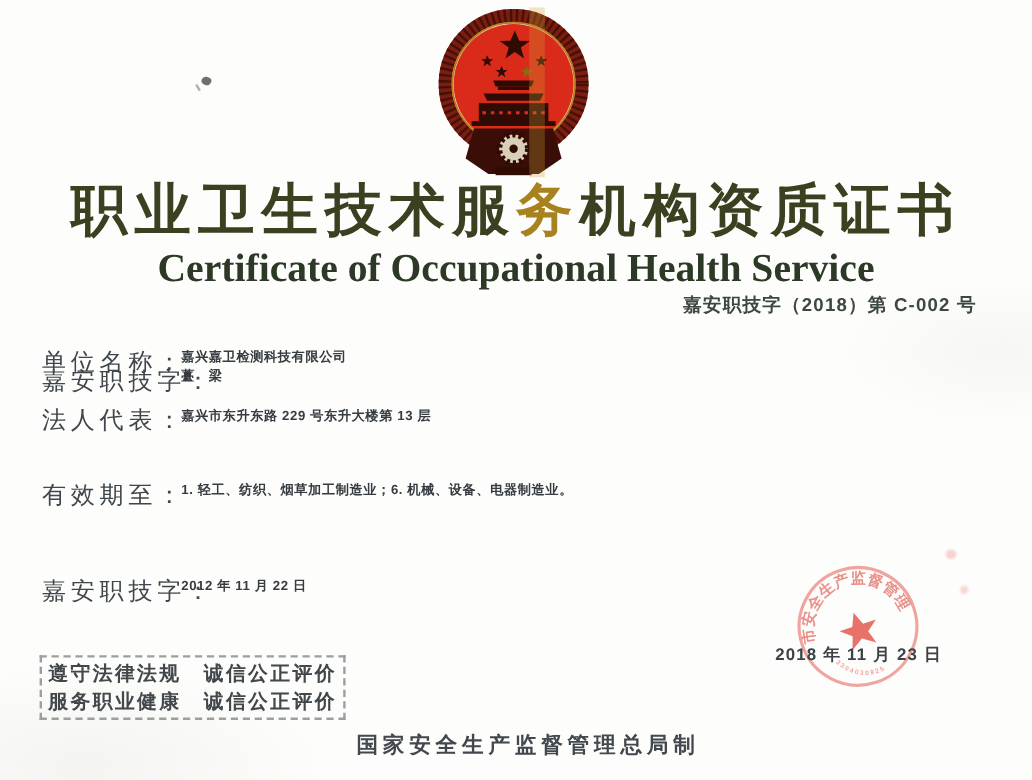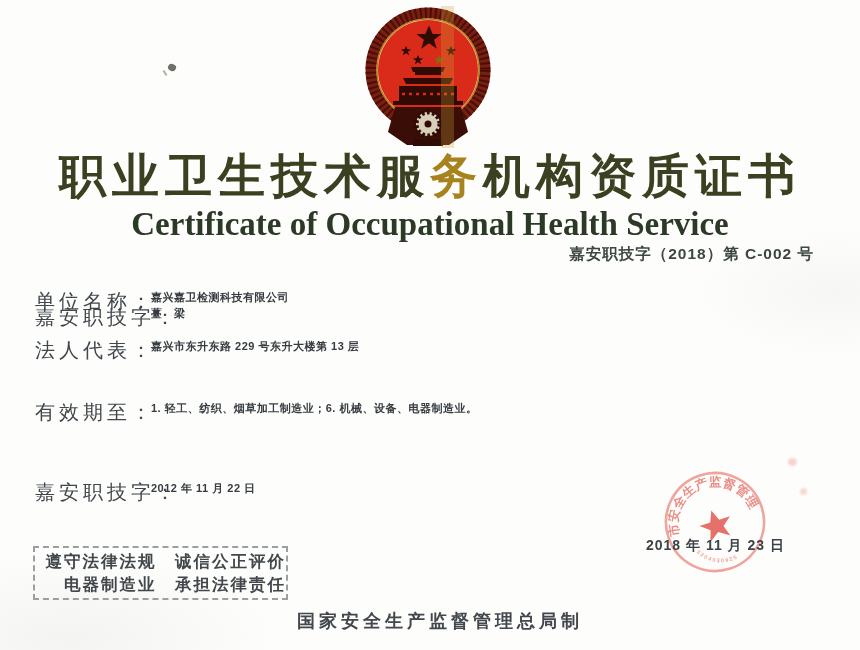--- a/index.html
+++ b/index.html
@@ -35,21 +35,21 @@
     font-family:"Liberation Serif","DejaVu Serif",serif;
     font-size:20px;color:#40474c;letter-spacing:4px;width:116px;flex:0 0 116px;
   }
   .field-value{
     font-size:11px;font-weight:700;color:#363c41;padding-top:2px;letter-spacing:0.5px;
   }
   
   .pledge-box{
     left:33px;top:546px;width:255px;height:54px;
     border:2px dashed #9b9fa2;box-sizing:border-box;
-    display:flex;flex-direction:column;justify-content:center;align-items:flex-end;
+    display:flex;flex-direction:column;justify-content:center;align-items:center;
     gap:1px;background:transparent;
   }
   .pledge-line{
     font-family:"Liberation Serif","DejaVu Serif",serif;
     font-size:16.5px;font-weight:700;color:#41474b;letter-spacing:2px;white-space:nowrap;
   }
   
   .issue-date{
     left:646px;top:537px;font-size:14px;font-weight:700;color:#3c4247;
     letter-spacing:1px;white-space:nowrap;z-index:5;
@@ -138,21 +138,21 @@
     <span class="field-value">1. 轻工、纺织、烟草加工制造业；6. 机械、设备、电器制造业。</span>
   </div>
 
   <div class="abs field-row" style="top:479px">
     <span class="field-label">嘉安职技字：</span>
     <span class="field-value">2012 年 11 月 22 日</span>
   </div>
 
   <div class="abs pledge-box">
     <div class="pledge-line">遵守法律法规　诚信公正评价</div>
-    <div class="pledge-line">电器制造业　承担法律责任</div>
+    <div class="pledge-line">服务职业健康　诚信公正评价</div>
   </div>
 
   <svg class="abs seal-svg" width="160" height="156" viewBox="0 0 160 156" xmlns="http://www.w3.org/2000/svg">
     <defs>
       <path id="sealTextArc" d="M 37,77 A 38,38 0 0 1 113,77"></path>
       <path id="sealSerialArc" d="M 48,98 A 34,34 0 0 0 108,100"></path>
     </defs>
     <g transform="rotate(-18 75 75)" opacity="0.92">
       <circle cx="75" cy="75" r="49" fill="none" stroke-width="2.6" stroke="#ee9d97"></circle>
       <text font-size="12.5" font-weight="700" letter-spacing="0.5" font-family="Liberation Sans, sans-serif" fill="#e8857e">

